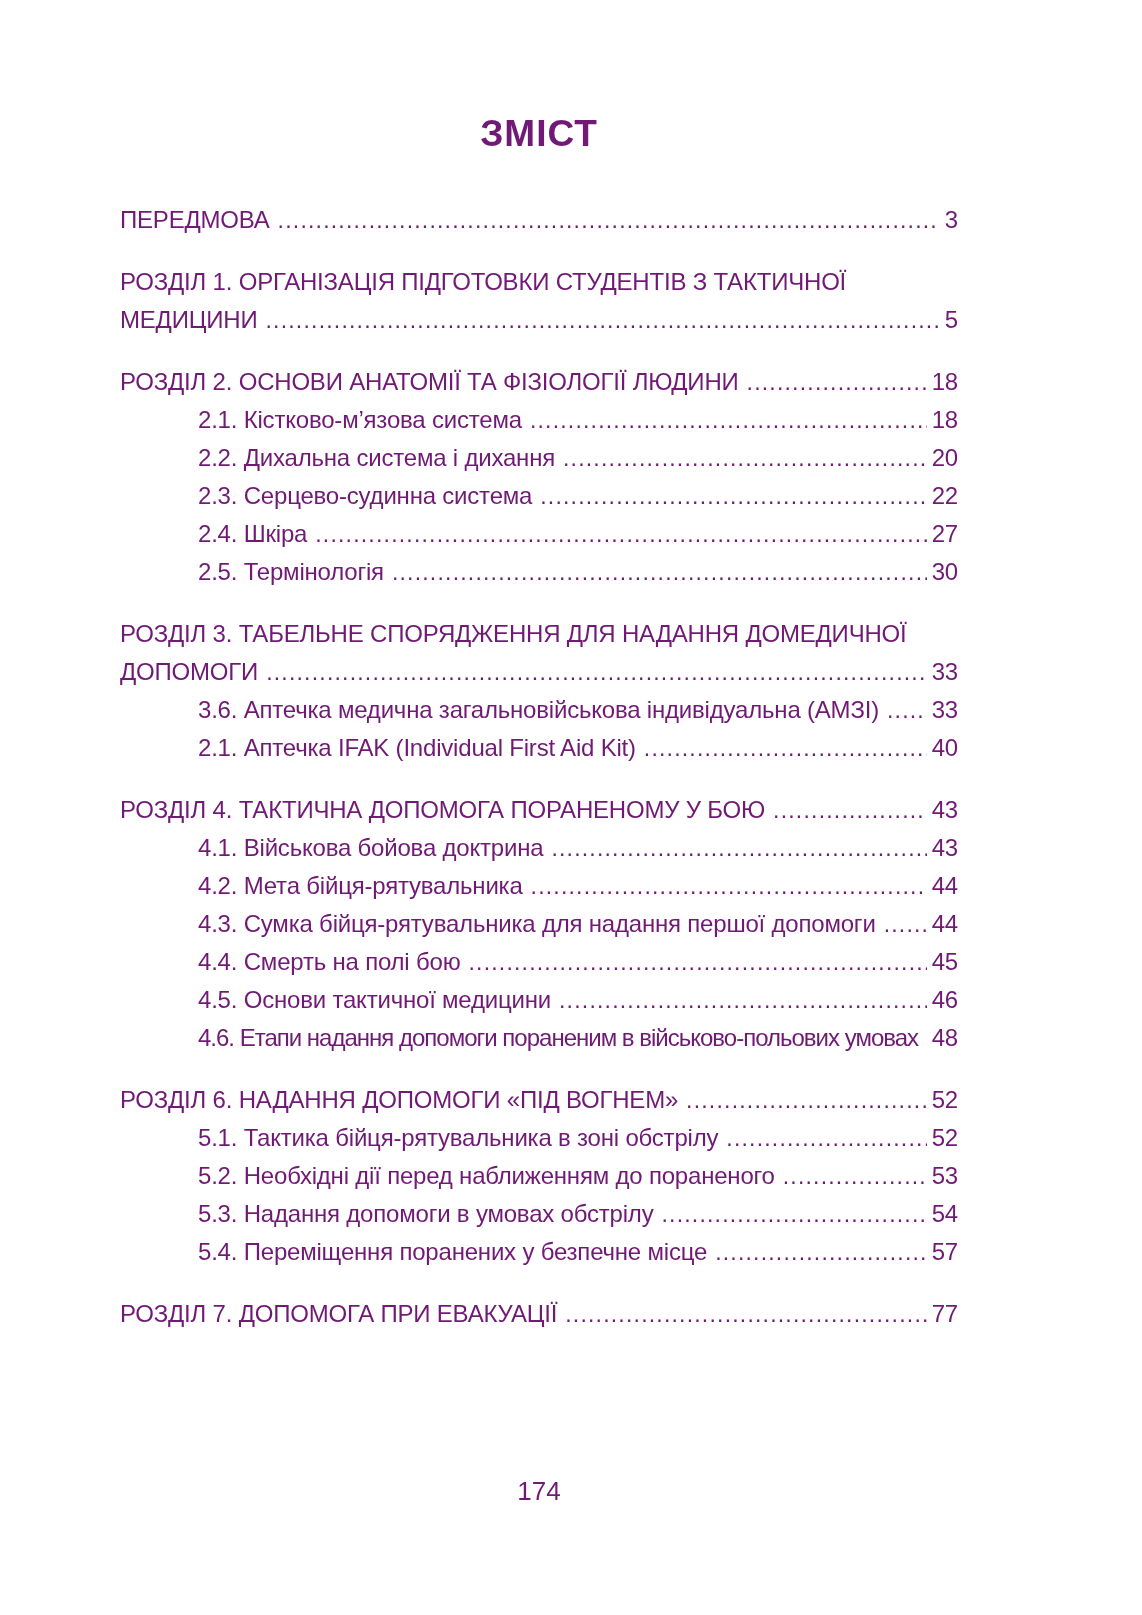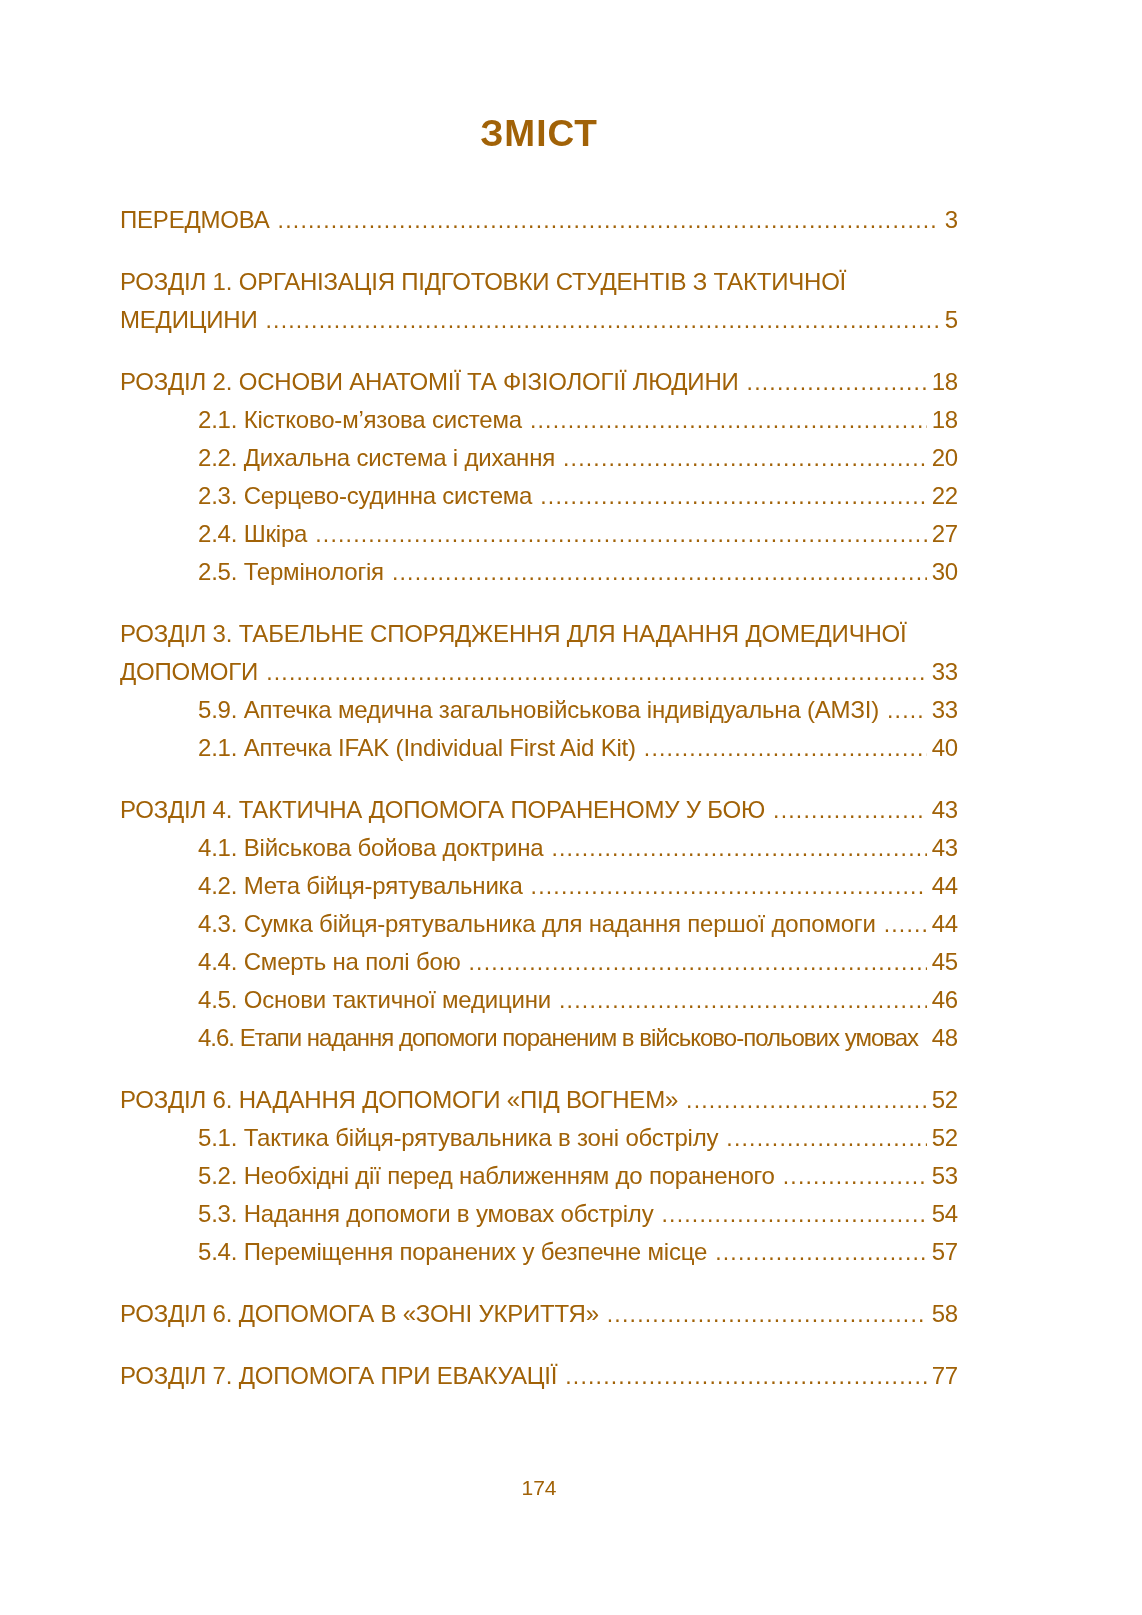--- a/index.html
+++ b/index.html
@@ -5,21 +5,21 @@
   html, body {
     margin: 0;
     padding: 0;
     background: #ffffff;
   }
   .page {
     position: relative;
     width: 1142px;
     height: 1615px;
     background: #ffffff;
-    color: #a16207;
+    color: #701a75;
     font-family: "Liberation Sans", sans-serif;
     overflow: hidden;
   }
   .content {
     position: absolute;
     left: 120px;
     top: 112px;
     width: 838px;
   }
   .doc-title {
@@ -57,21 +57,21 @@
   .page-num {
     flex: 0 0 auto;
     text-align: right;
   }
   .footer {
     position: absolute;
     left: 120px;
     top: 1476px;
     width: 838px;
     text-align: center;
-    font-size: 21px;
+    font-size: 26px;
   }
 </style>
 </head>
 <body>
 
 <div class="page">
   <div class="content">
 
     <h1 class="doc-title">ЗМІСТ</h1>
 
@@ -123,21 +123,21 @@
 
     <div class="row sec">
       <span class="label">РОЗДІЛ 3. ТАБЕЛЬНЕ СПОРЯДЖЕННЯ ДЛЯ НАДАННЯ ДОМЕДИЧНОЇ</span>
     </div>
     <div class="row">
       <span class="label">ДОПОМОГИ</span>
       <span class="dots"></span>
       <span class="page-num">33</span>
     </div>
     <div class="row indent">
-      <span class="label">5.9. Аптечка медична загальновійськова індивідуальна (АМЗІ)</span>
+      <span class="label">3.6. Аптечка медична загальновійськова індивідуальна (АМЗІ)</span>
       <span class="dots"></span>
       <span class="page-num">33</span>
     </div>
     <div class="row indent">
       <span class="label">2.1. Аптечка IFAK (Individual First Aid Kit)</span>
       <span class="dots"></span>
       <span class="page-num">40</span>
     </div>
 
     <div class="row sec">
@@ -195,25 +195,20 @@
       <span class="label">5.3. Надання допомоги в умовах обстрілу</span>
       <span class="dots"></span>
       <span class="page-num">54</span>
     </div>
     <div class="row indent">
       <span class="label">5.4. Переміщення поранених у безпечне місце</span>
       <span class="dots"></span>
       <span class="page-num">57</span>
     </div>
 
-    <div class="row sec">
-      <span class="label">РОЗДІЛ 6. ДОПОМОГА В «ЗОНІ УКРИТТЯ»</span>
-      <span class="dots"></span>
-      <span class="page-num">58</span>
-    </div>
 
     <div class="row sec">
       <span class="label">РОЗДІЛ 7. ДОПОМОГА ПРИ ЕВАКУАЦІЇ</span>
       <span class="dots"></span>
       <span class="page-num">77</span>
     </div>
 
   </div>
 
   <div class="footer">174</div>

